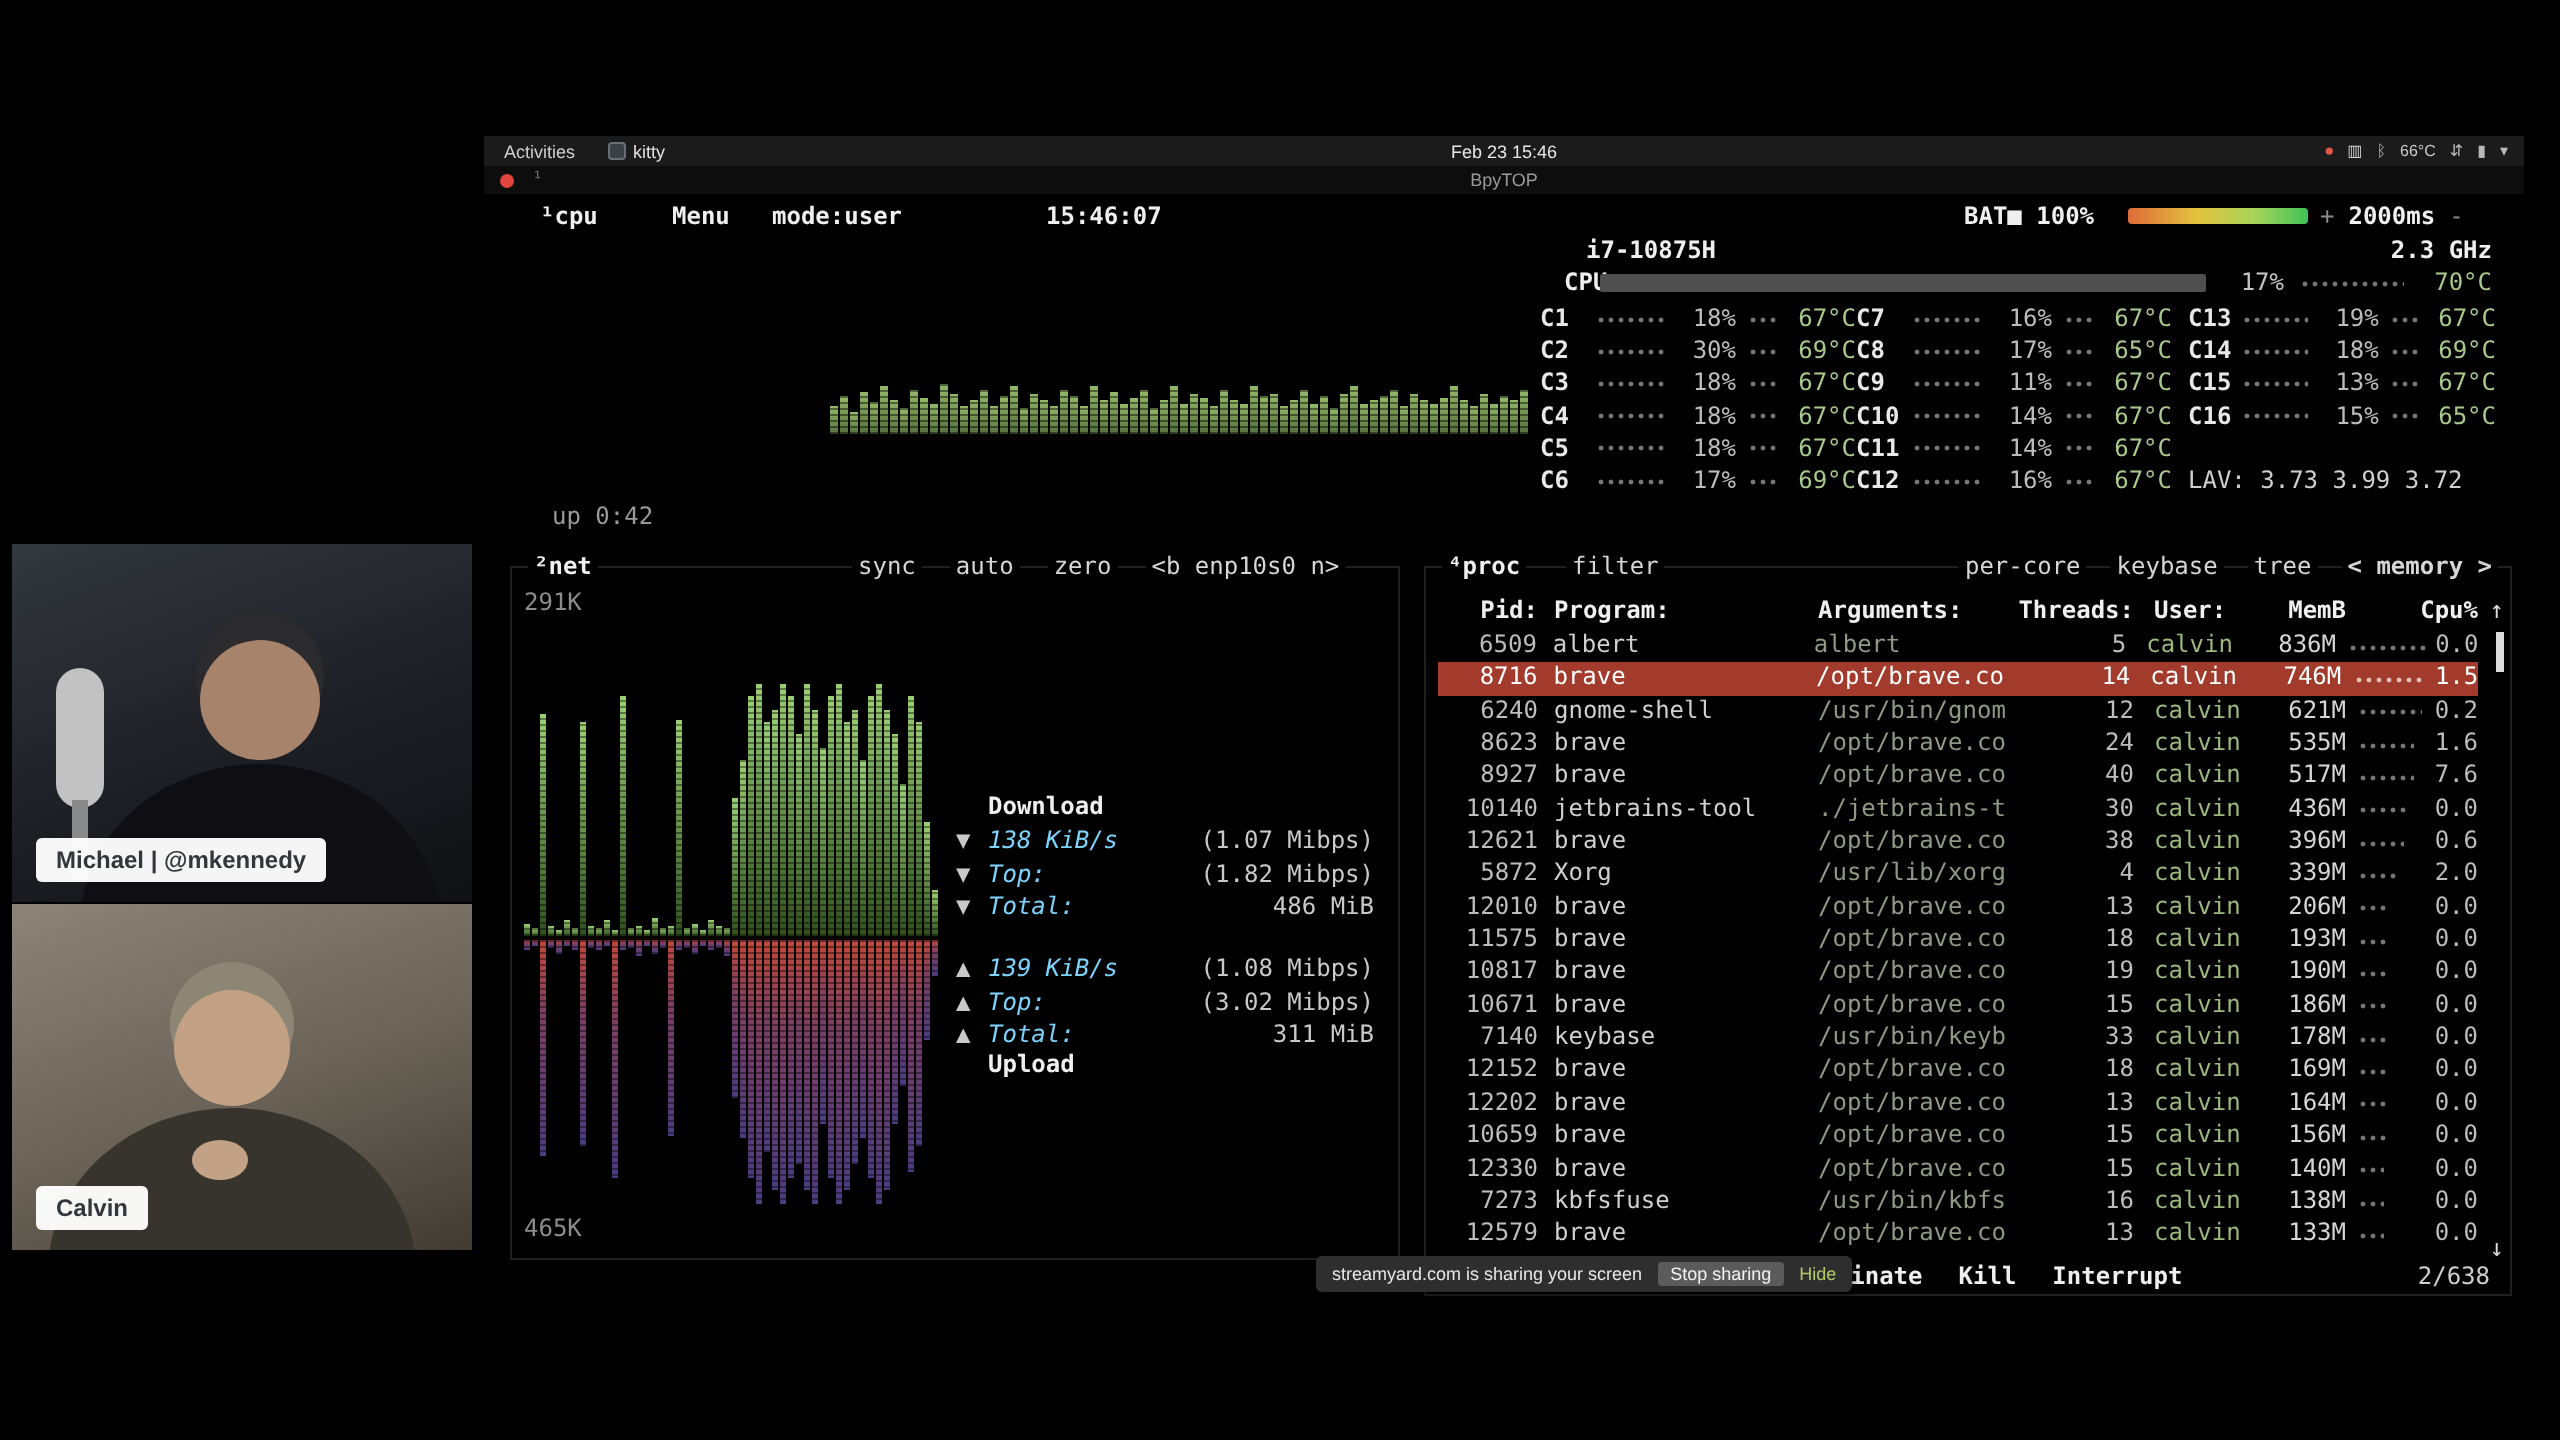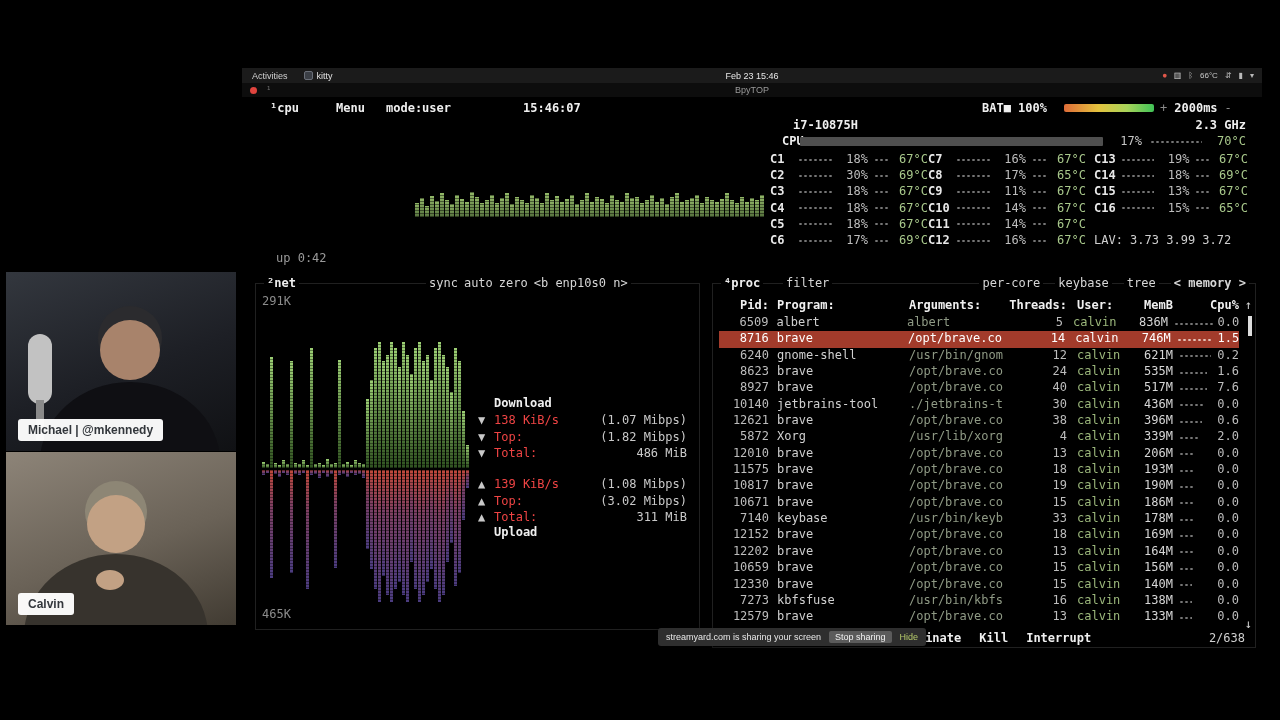--- a/index.html
+++ b/index.html
@@ -84,31 +84,31 @@
 
   .uptime { left:34px; top:154px; color:#9a9a9a; }
 
   .panel { position:absolute; border:1px solid #202020; }
   .net-box  { left:13px;  top:186px; width:445px; height:347px; }
   .proc-box { left:470px; top:186px; width:544px; height:365px; }
   .plabel { background:#000; padding:0 3px; color:#d6d6d6; }
   .ptab { font-weight:bold; color:#efefef; }
 
   .net-tab { position:absolute; left:8px; top:-8px; }
-  .net-opts { position:absolute; left:170px; top:-8px; display:flex; }
+  .net-opts { position:absolute; left:170px; top:-8px; display:flex; gap:14px; }
   .scale-top { position:absolute; left:6px; top:10px; color:#8c8c8c; }
   .scale-bottom { position:absolute; left:6px; bottom:8px; color:#8c8c8c; }
   .graph-down { left:6px; top:58px;  width:210px; height:126px; }
   .graph-up   { left:6px; top:186px; width:210px; height:132px; }
 
   .net-stats { position:absolute; left:222px; right:12px; top:112px; }
   .nstat-title { font-weight:bold; color:#efefef; margin-left:16px; height:16px; }
   .nstat-row { display:flex; height:16.4px; align-items:center; }
   .ns-arrow { width:16px; color:#c9c9c9; }
-  .ns-label { color:#ef4444; }
+  .ns-label { color:#7dd3fc;font-style:italic; }
   .ns-value { margin-left:auto; color:#c9c9c9; }
   .stats-gap { height:15px; }
 
   .proc-tab { position:absolute; left:8px; top:-8px; }
   .proc-filter { position:absolute; left:70px; top:-8px; }
   .proc-opts { position:absolute; right:6px; top:-8px; display:flex; gap:12px; }
 
   .proc-header { position:absolute; top:14px; left:6px; right:16px; display:flex; font-weight:bold; color:#f0f0f0; }
   .th { white-space:nowrap; }
   .th-pid { width:50px; text-align:right; }

